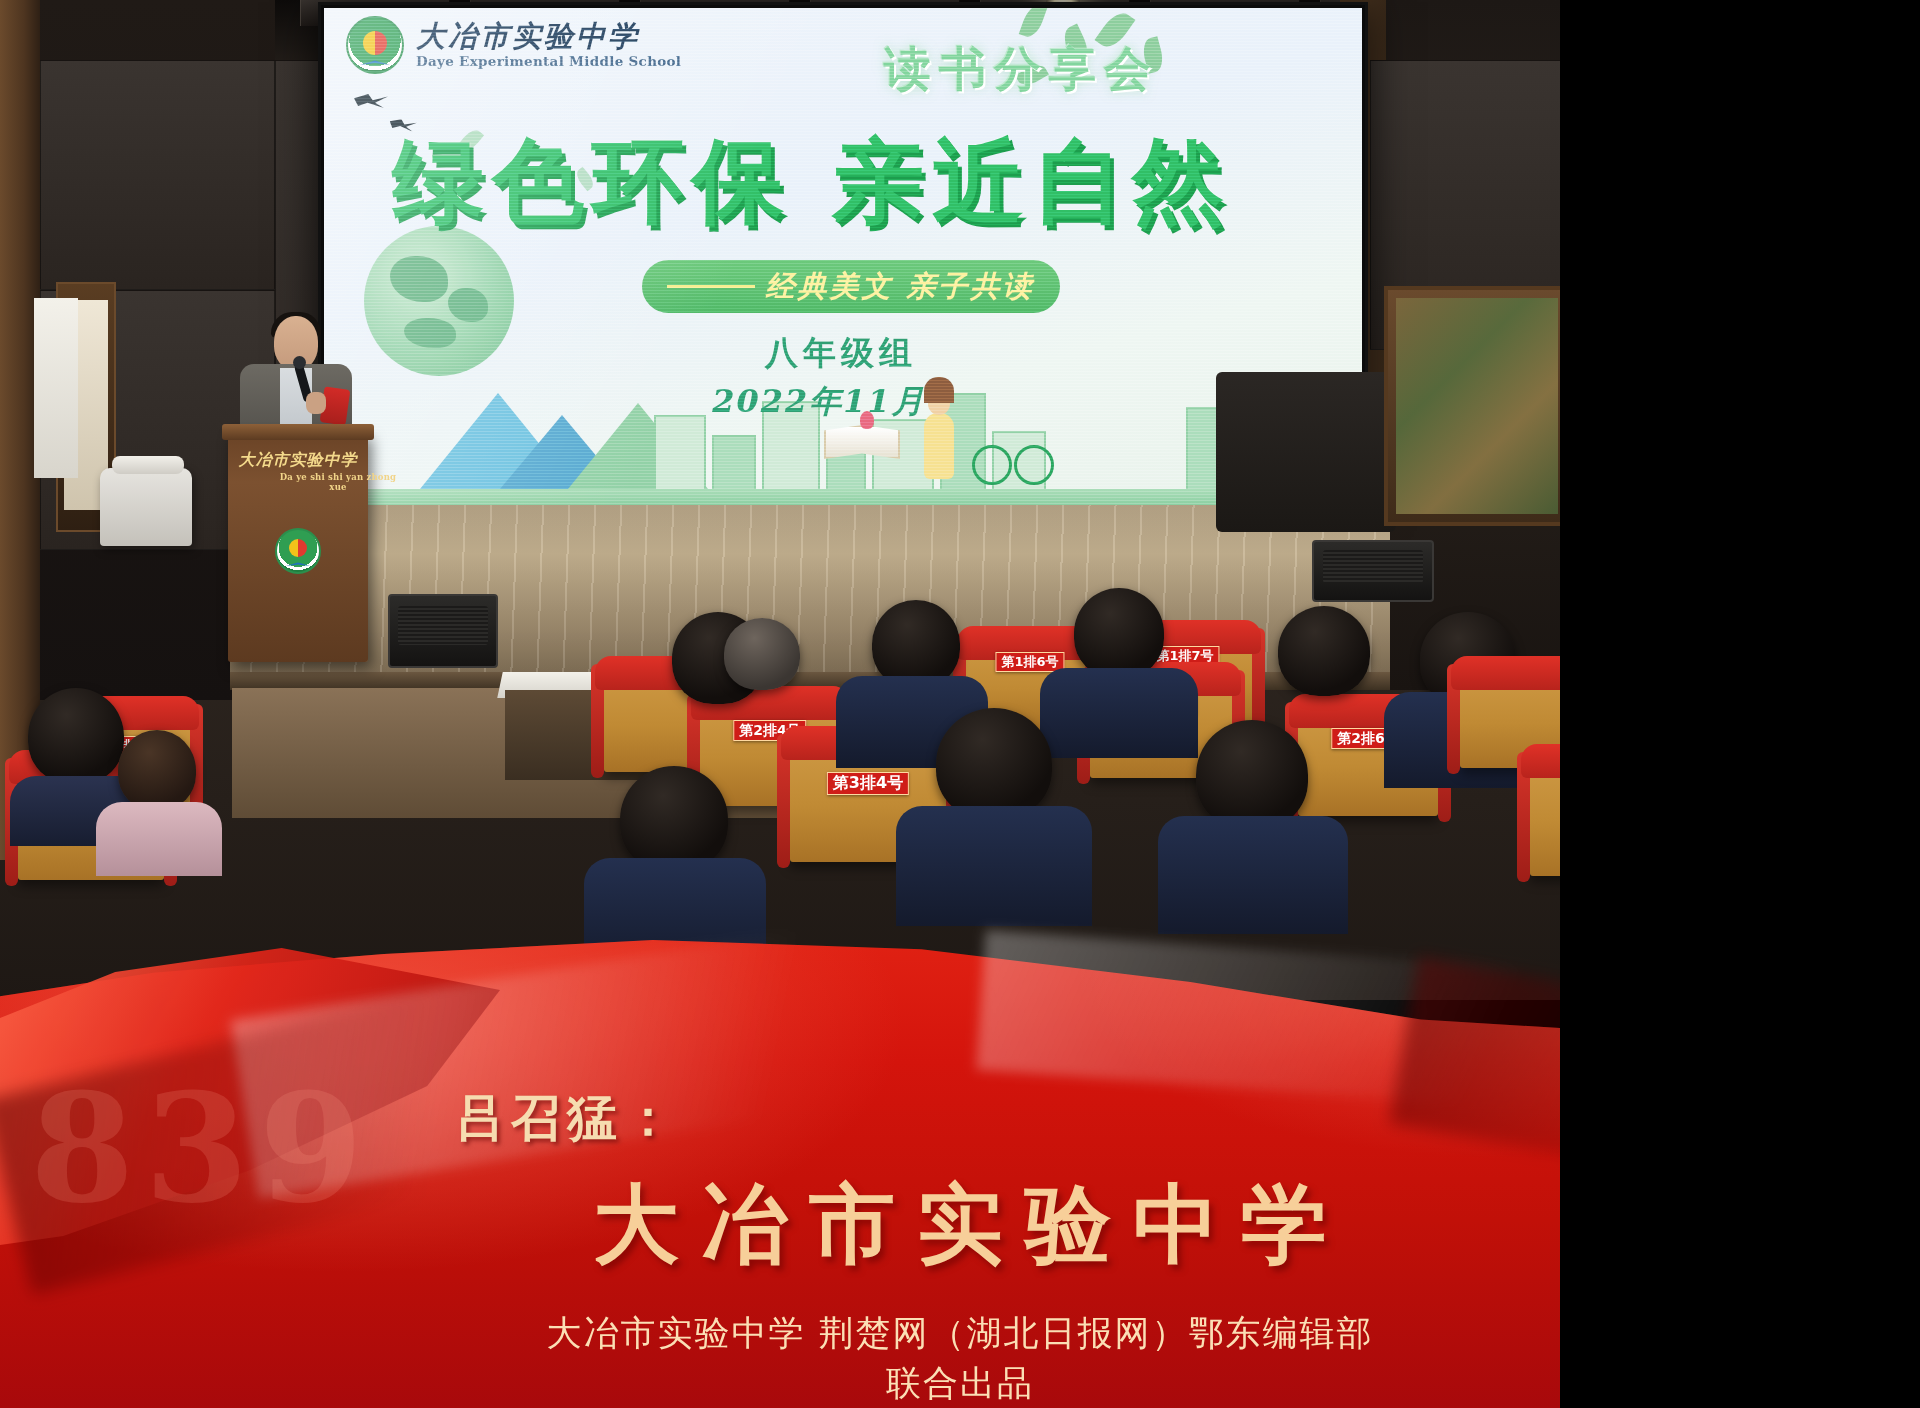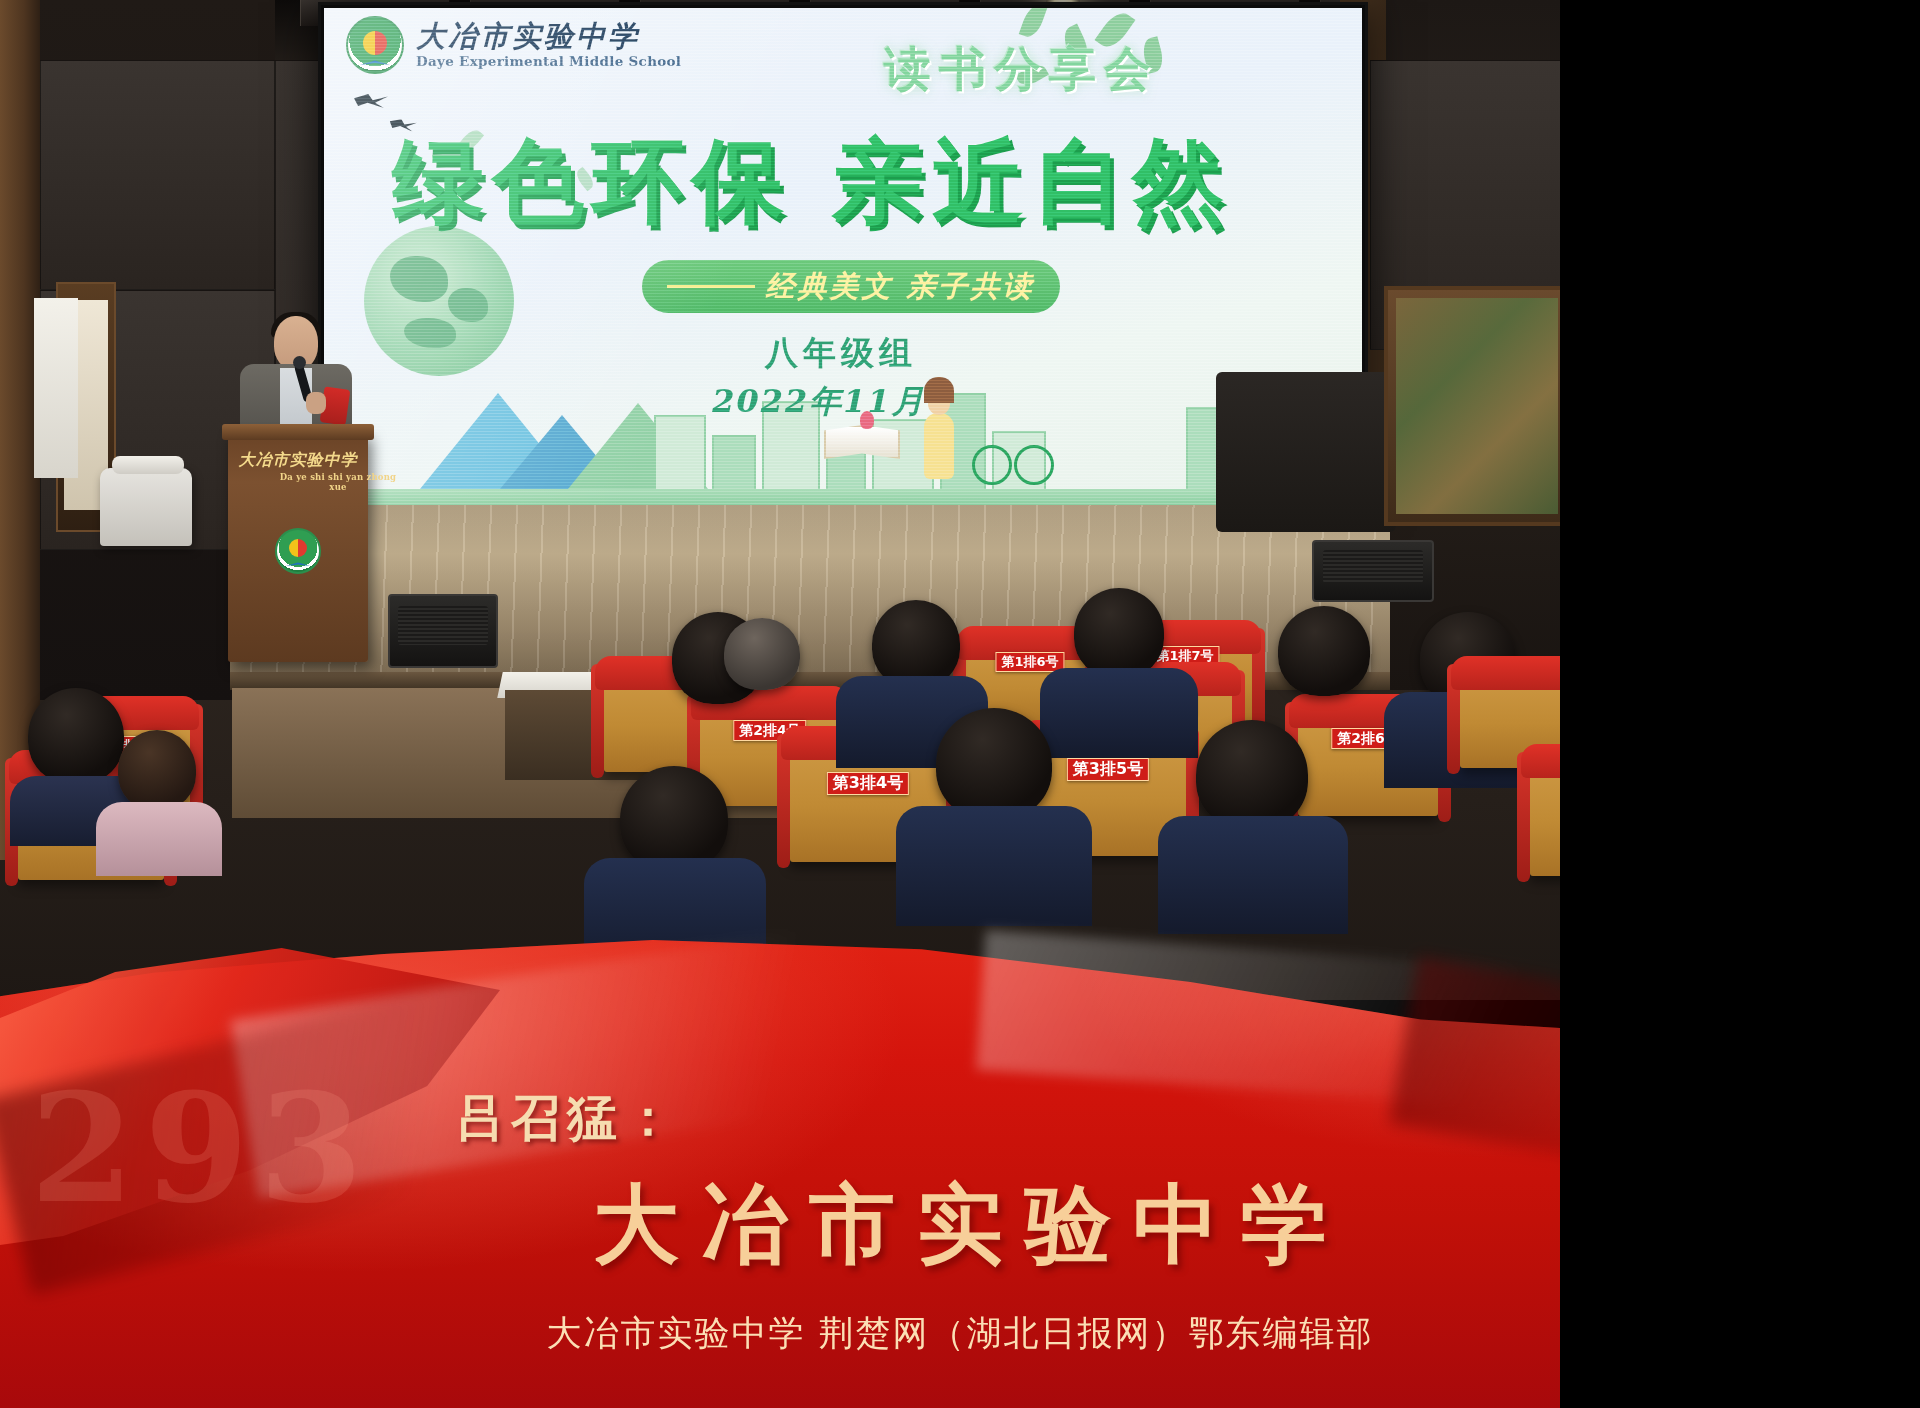--- a/index.html
+++ b/index.html
@@ -577,26 +577,20 @@
       <div class="side-l"></div>
         <div class="side-r"></div>
         <div class="cushion"></div>
       <div class="seat-tag" style="top:20px; font-size:14px;">第2排6号</div>
     </div>
     <div class="seat" style="left:790px; top:158px; width:156px; height:124px;">
       <div class="side-l"></div>
         <div class="side-r"></div>
         <div class="cushion"></div>
       <div class="seat-tag" style="top:34px; font-size:16px;">第3排4号</div>
-    </div>
-    <div class="seat" style="left:1030px;top:152px; width:156px; height:124px;">
-      <div class="side-l"></div>
-        <div class="side-r"></div>
-        <div class="cushion"></div>
-      <div class="seat-tag" style="top:26px; font-size:16px;">第3排5号</div>
     </div>
     <div class="seat" style="left:1298px;top:126px; width:140px; height:110px;">
       <div class="side-l"></div>
         <div class="side-r"></div>
         <div class="cushion"></div>
       <div class="seat-tag" style="top:22px; font-size:14px;">第2排6号</div>
     </div>
 
     <div class="head" style="left:672px; top:32px;  width:92px;  height:92px;"></div>
     <div class="head gray" style="left:724px; top:38px;  width:76px;  height:72px;"></div>
@@ -639,21 +633,22 @@
     </div>
   </div>
 
   <div class="ribbon"></div>
   <div class="ribbon-wave-left"></div>
   <div class="ribbon-fold" style="left:240px; top:960px;  width:760px; height:180px; transform:rotate(-9deg);"></div>
   <div class="ribbon-fold" style="left:980px; top:955px;  width:720px; height:140px; transform:rotate(4deg);"></div>
   <div class="ribbon-dark" style="left:0px;   top:1030px; width:560px; height:200px; transform:rotate(-14deg);"></div>
   <div class="ribbon-dark" style="left:1400px;top:1000px; width:520px; height:170px; transform:rotate(10deg);"></div>
 
-  <div class="ghost-num">293</div>
+  <div class="ghost-num">839</div>
 
   <div class="caption-area">
     <div class="speaker-name">吕召猛：</div>
     <div class="caption-title">大冶市实验中学</div>
   </div>
   <div class="credit-1">大冶市实验中学  荆楚网（湖北日报网）鄂东编辑部</div>
+  <div class="credit-2">联合出品</div>
 
 </div>
 
 </body></html>

